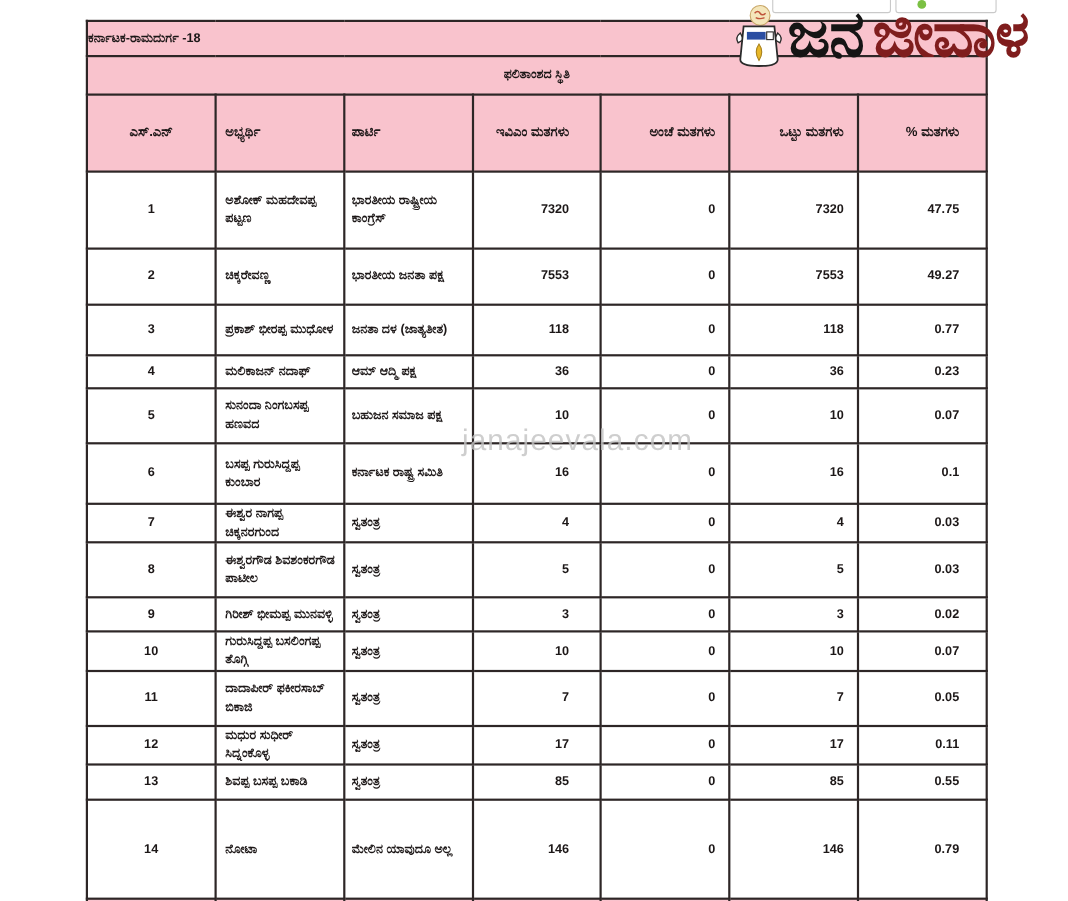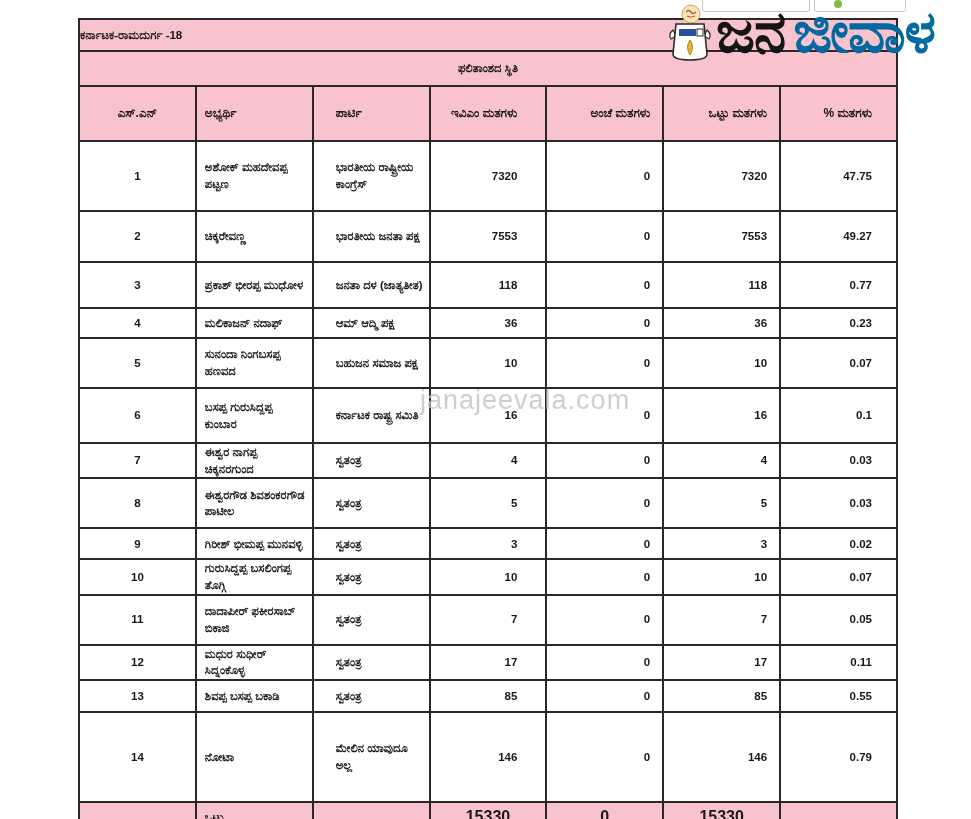--- a/index.html
+++ b/index.html
@@ -15,24 +15,24 @@
   .results-table td, .results-table th {
     border: 2px solid #2d2626;
     vertical-align: middle;
     font-size: 11.5px; font-weight: bold; color: #1c1717;
     line-height: 1.45;
     background: #ffffff;
   }
   .pink-row td, .pink-row th { background: #f9c3cd; }
   .title-cell { text-align: left; font-size: 12.5px; height: 32px; }
   .subtitle-cell { text-align: center; font-size: 12px; height: 35px; }
-  .header-row th { height: 55px; font-size: 12px; margin-left: 13px; }
+  .header-row th { height: 70px; font-size: 12px; margin-left: 13px; }
   .col-sn      { width: 80px;  text-align: center; }
   .col-cand    { width: 174px; text-align: left; padding-left: 8px; padding-right: 4px; }
-  .col-party   { width: 98px;  text-align: left; padding-left: 22px; padding-right: 4px; }
+  .col-party   { width: 98px;  text-align: left; padding-left: 6px; padding-right: 4px; }
   .col-evm     { width: 107px; text-align: right; padding-right: 28px; }
   .col-postal  { width: 148px; text-align: right; padding-right: 12px; }
   .col-total   { width: 105px; text-align: right; padding-right: 12px; }
   .col-pct     { width: 108px; text-align: right; padding-right: 24px; }
   .total-row td { height: 30px; }
   .total-row .num { text-align: center; padding-right: 0; font-size: 16px; }
 
   
   .watermark {
     position: absolute; left: 420px; top: 385px;
@@ -54,21 +54,21 @@
     border-radius: 50%; background: #7bc043; z-index: 9;
   }
 
   
   .logo {
     position: absolute; left: 666px; top: 4px; z-index: 10;
     display: flex; align-items: flex-start; white-space: nowrap;
   }
   .logo-text { font-size: 58px; font-weight: bold; line-height: 56px; letter-spacing: -1px; }
   .logo-black { color: #151515; margin-left: 2px; }
-  .logo-red   { color: #0369a1; margin-left: 8px; }
+  .logo-red   { color: #7f1d1d; margin-left: 8px; }
   .mascot { width: 48px; height: 58px; flex: 0 0 auto; }
 </style>
 </head>
 <body>
 
 <div class="watermark">janajeevala.com</div>
 
 <div class="top-chip chip-left"></div>
 <div class="top-chip chip-right"></div>
 <div class="green-dot"></div>

